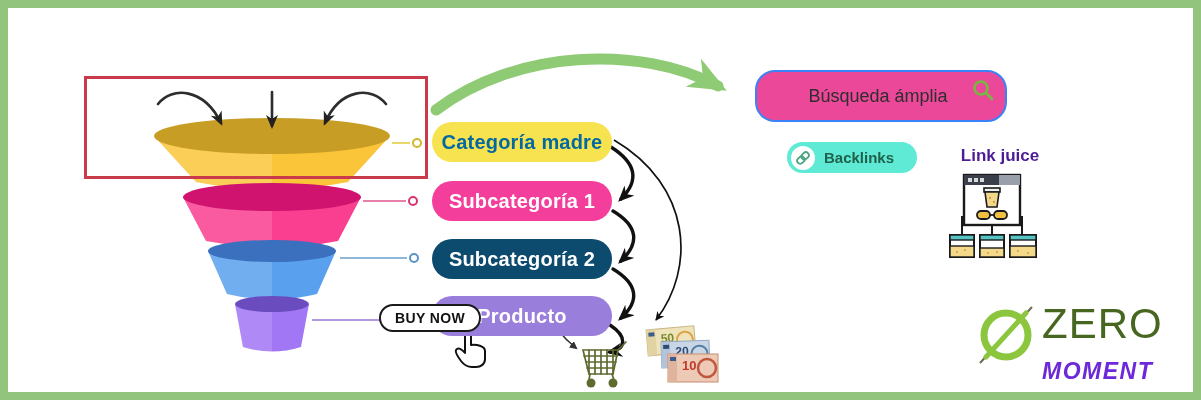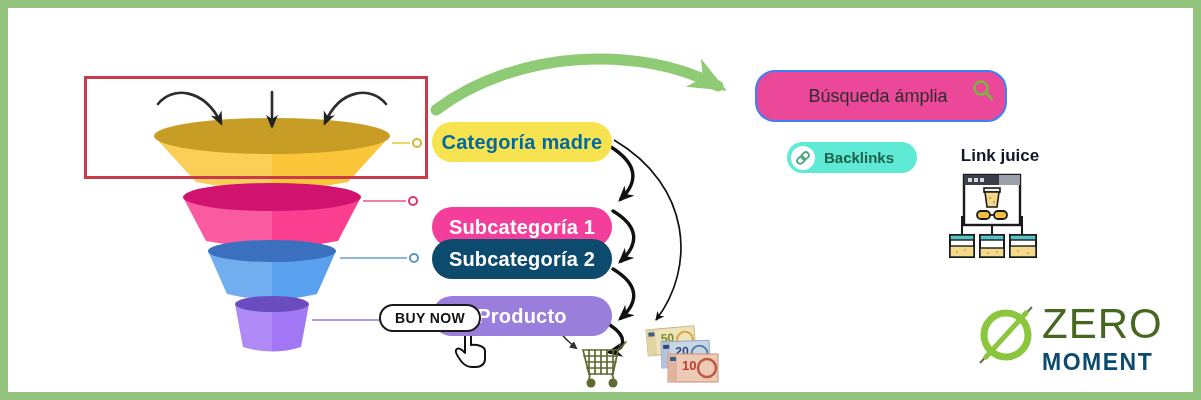--- a/index.html
+++ b/index.html
@@ -15,21 +15,21 @@
     position:absolute; left:84px; top:76px; width:344px; height:103px;
     border:3px solid #c93a4b; z-index:3; background:transparent;
   }
   
   .pill {
     position:absolute; left:432px; width:180px; height:40px; border-radius:21px;
     display:flex; align-items:center; justify-content:center;
     font-weight:700; font-size:20px; z-index:4; letter-spacing:0.2px;
   }
   .pill-madre   { top:122px; background:#f7e34f; color:#0369a1; }
-  .pill-sub1    { top:181px; background:#f43e9c; color:#ffffff;margin-top:26px; }
+  .pill-sub1    { top:181px; background:#f43e9c; color:#ffffff; }
   .pill-sub2    { top:239px; background:#0c4a6e; color:#ffffff; }
   .pill-prod    { top:296px; background:#9a7edb; color:#ffffff; }
   
   .search {
     position:absolute; left:755px; top:70px; width:252px; height:52px;
     background:#ec4899; border:2px solid #3b82f6; border-radius:20px;
     display:flex; align-items:center; justify-content:center; z-index:4;
   }
   .search-text { font-size:18px; color:#2e2e2e; margin-right:6px; }
   .search-ic { position:absolute; right:11px; top:7px; }
@@ -40,35 +40,35 @@
     padding-left:4px; z-index:4;
   }
   .bl-circle {
     width:24px; height:24px; background:#fff; border-radius:50%;
     display:flex; align-items:center; justify-content:center;
   }
   .bl-label { margin-left:9px; font-weight:700; font-size:15px; color:#20614b; }
   
   .lj-label {
     position:absolute; left:945px; top:146px; width:110px; text-align:center;
-    font-weight:700; font-size:17px; color:#0f172a; z-index:4;
+    font-weight:700; font-size:17px; color:#4c1d95; z-index:4;
   }
   .lj-icon { position:absolute; left:947px; top:173px; z-index:4; }
   
   .buy-now {
     position:absolute; left:379px; top:304px; width:102px; height:28px;
     background:#fff; border:2px solid #1a1a1a; border-radius:15px;
     display:flex; align-items:center; justify-content:center;
     font-size:14px; font-weight:600; color:#111; letter-spacing:0.4px; z-index:5;
   }
   
   .logo { position:absolute; left:976px; top:303px; display:flex; align-items:flex-start; z-index:4; }
   .logo-text { margin-left:6px; line-height:1; }
   .logo-zero { font-size:42px; font-weight:400; color:#47661f; letter-spacing:1px; }
-  .logo-moment { font-size:23px; font-weight:700; color:#0c4a6e; letter-spacing:1.5px; margin-top:6px; }
+  .logo-moment { font-size:23px; font-weight:700; color:#6d28d9; letter-spacing:1.5px; margin-top:15px;font-style:italic; }
 </style>
 </head>
 <body>
 
 <div class="stage">
 
   <svg class="overlay-svg" viewBox="0 0 1201 400">
     <defs>
       <marker id="mBlack" markerUnits="userSpaceOnUse" markerWidth="18" markerHeight="14" refX="11" refY="6" orient="auto">
         <path d="M0,0 L14,6 L0,12 L4,6 Z" fill="#222"></path>

